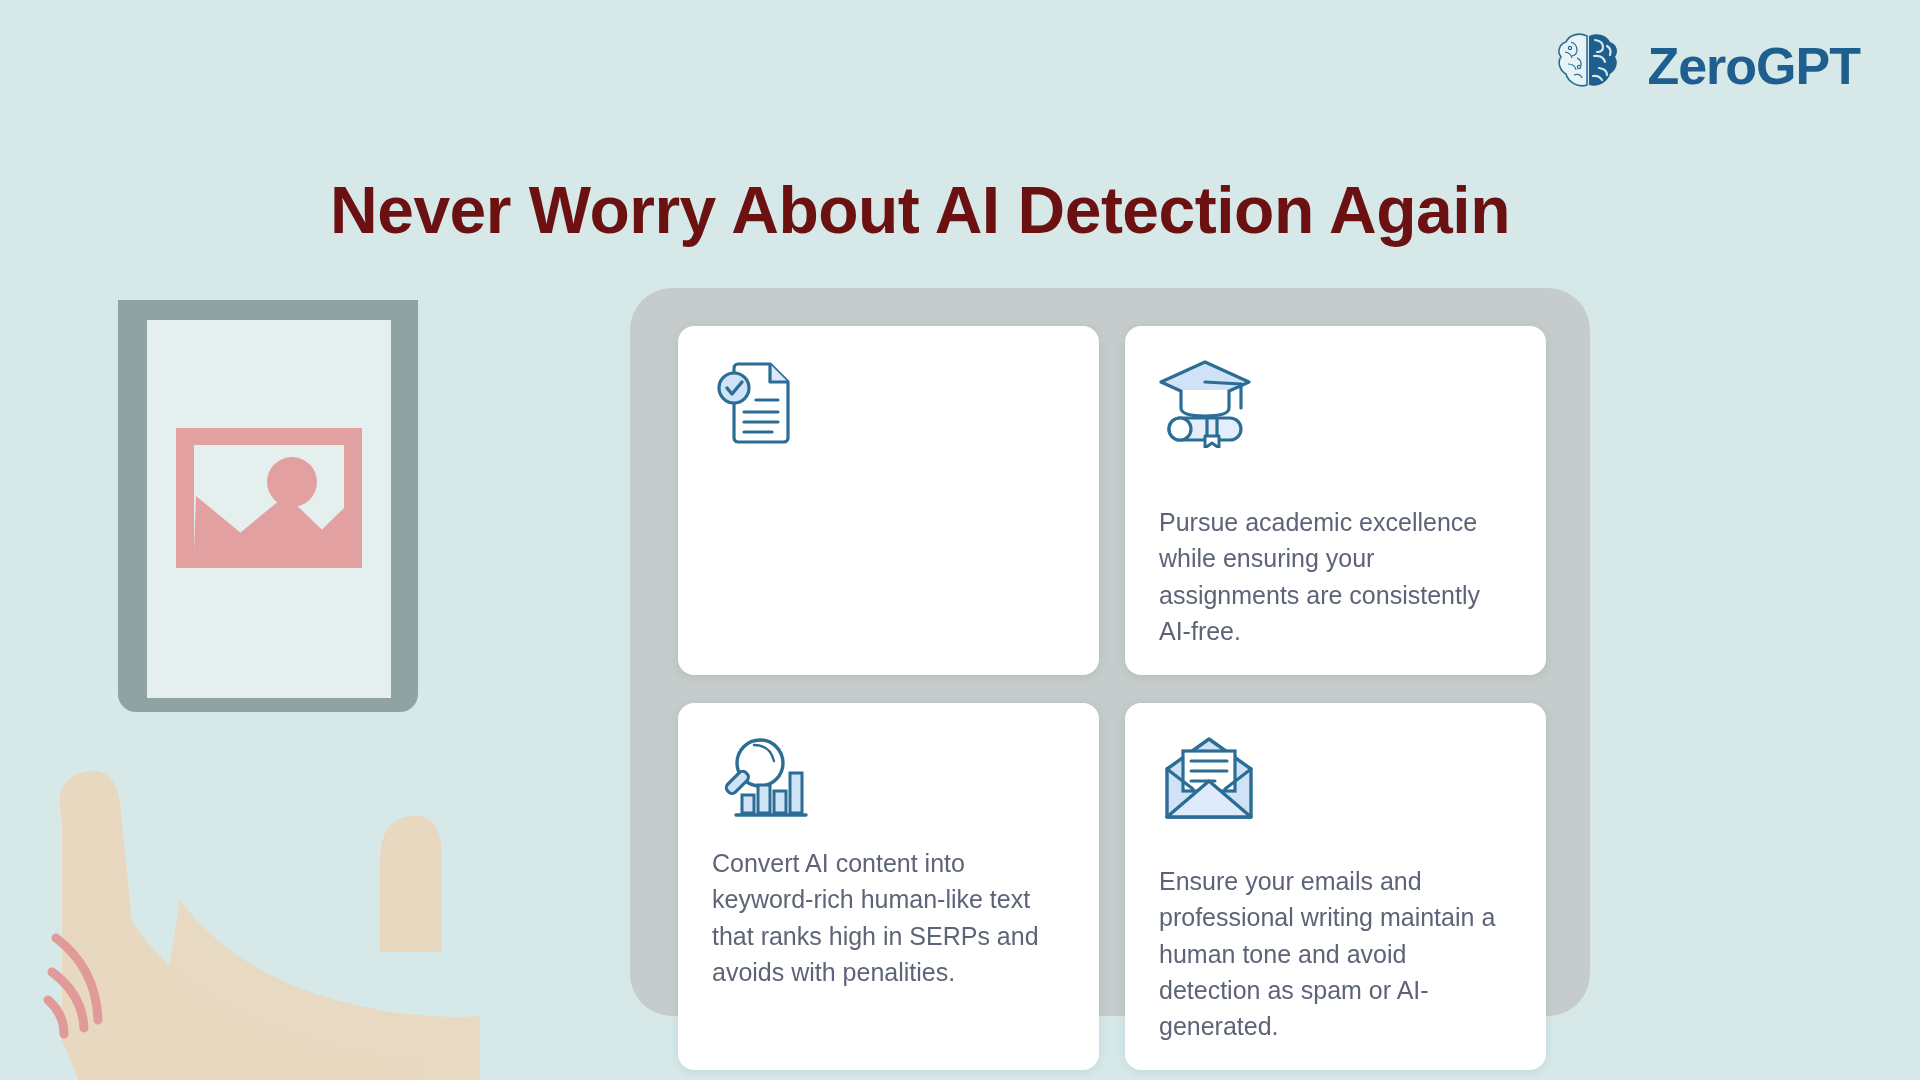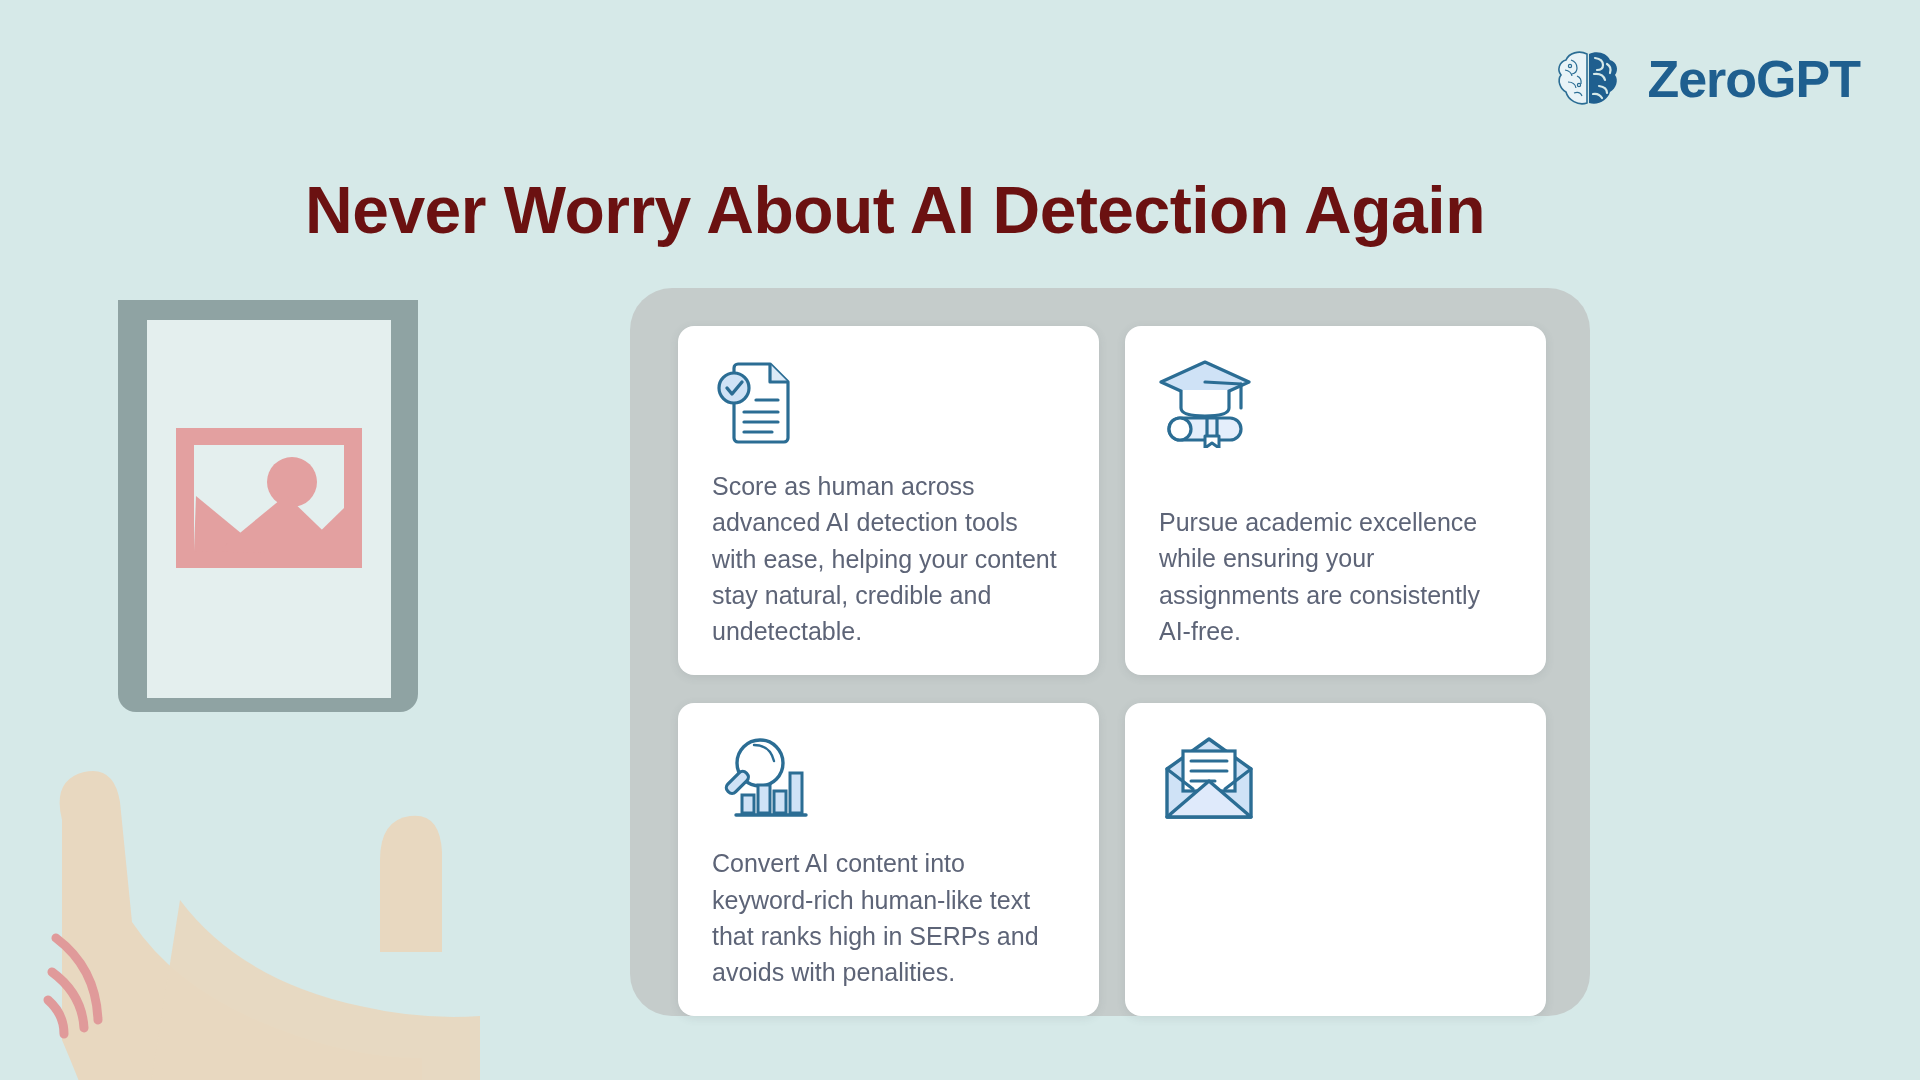--- a/index.html
+++ b/index.html
@@ -6,36 +6,37 @@
   body{
     width:1920px;height:1080px;overflow:hidden;
     background:#d6e9e8;
     font-family:"Liberation Sans", sans-serif;
     position:relative;
   }
 
   
   .brand{
     position:absolute;top:30px;right:60px;
-    display:flex;align-items:center;gap:26px;margin-top:18px;
+    display:flex;align-items:flex-end;gap:26px;
   }
   .brand-logo{width:66px;height:62px;display:block;}
   .brand-name{
     font-size:52px;font-weight:bold;color:#1f5f8f;
     letter-spacing:-1px;line-height:1;
     font-family:"Liberation Sans", sans-serif;
   }
 
   
   .headline{
     position:absolute;top:128px;left:0;width:1790px;
     text-align:center;
     font-size:66px;font-weight:bold;color:#6b1111;
     letter-spacing:-0.5px;
     font-family:"Liberation Sans", sans-serif;
+    padding-left:25px;
   }
 
   
   .illustration{
     position:absolute;left:0;top:300px;width:620px;height:780px;
   }
 
   
   .panel{
     position:absolute;left:630px;top:288px;
@@ -140,21 +141,20 @@
           <g stroke="#2b6d94" stroke-width="3.2" stroke-linecap="round">
             <line x1="44" y1="44" x2="66" y2="44"></line>
             <line x1="32" y1="56" x2="66" y2="56"></line>
             <line x1="32" y1="66" x2="66" y2="66"></line>
             <line x1="32" y1="76" x2="60" y2="76"></line>
           </g>
           <circle cx="22" cy="32" r="15" fill="#cfe2f6" stroke="#2b6d94" stroke-width="3.2"></circle>
           <path d="M15 32 l5 6 l10 -12" fill="none" stroke="#2b6d94" stroke-width="3.4" stroke-linecap="round" stroke-linejoin="round"></path>
         </svg>
       </div>
-      <div class="card-text">Score as human across advanced AI detection tools with ease, helping your content stay natural, credible and undetectable.</div>
     </div>
 
     <div class="card card--c2">
       <div class="card-icon">
         <svg width="96" height="92" viewBox="0 0 96 92">
           <path d="M46 6 L90 26 L46 46 L2 26 Z" fill="#cfe2f6" stroke="#2b6d94" stroke-width="3.2" stroke-linejoin="round"></path>
           <path d="M22 34 v18 q0 8 24 8 q24 0 24 -8 v-18" fill="#ffffff" stroke="#2b6d94" stroke-width="3.2" stroke-linejoin="round"></path>
           <line x1="46" y1="26" x2="82" y2="28" stroke="#2b6d94" stroke-width="3.2" stroke-linecap="round"></line>
           <line x1="82" y1="28" x2="82" y2="52" stroke="#2b6d94" stroke-width="3.2" stroke-linecap="round"></line>
           <rect x="10" y="62" width="72" height="22" rx="11" fill="#e4eefb" stroke="#2b6d94" stroke-width="3.2"></rect>
@@ -193,16 +193,17 @@
           <g stroke="#2b6d94" stroke-width="3" stroke-linecap="round">
             <line x1="32" y1="28" x2="68" y2="28"></line>
             <line x1="32" y1="38" x2="68" y2="38"></line>
             <line x1="32" y1="48" x2="56" y2="48"></line>
           </g>
           <path d="M8 84 L50 48 L92 84 Z" fill="#dfeafb" stroke="#2b6d94" stroke-width="3.4" stroke-linejoin="round"></path>
           <path d="M8 36 L34 56" fill="none" stroke="#2b6d94" stroke-width="3.2" stroke-linecap="round"></path>
           <path d="M92 36 L66 56" fill="none" stroke="#2b6d94" stroke-width="3.2" stroke-linecap="round"></path>
         </svg>
       </div>
+      <div class="card-text">Ensure your emails and professional writing maintain a human tone and avoid detection as spam or AI-generated.</div>
     </div>
 
   </div>
 </div>
 
 </body></html>

